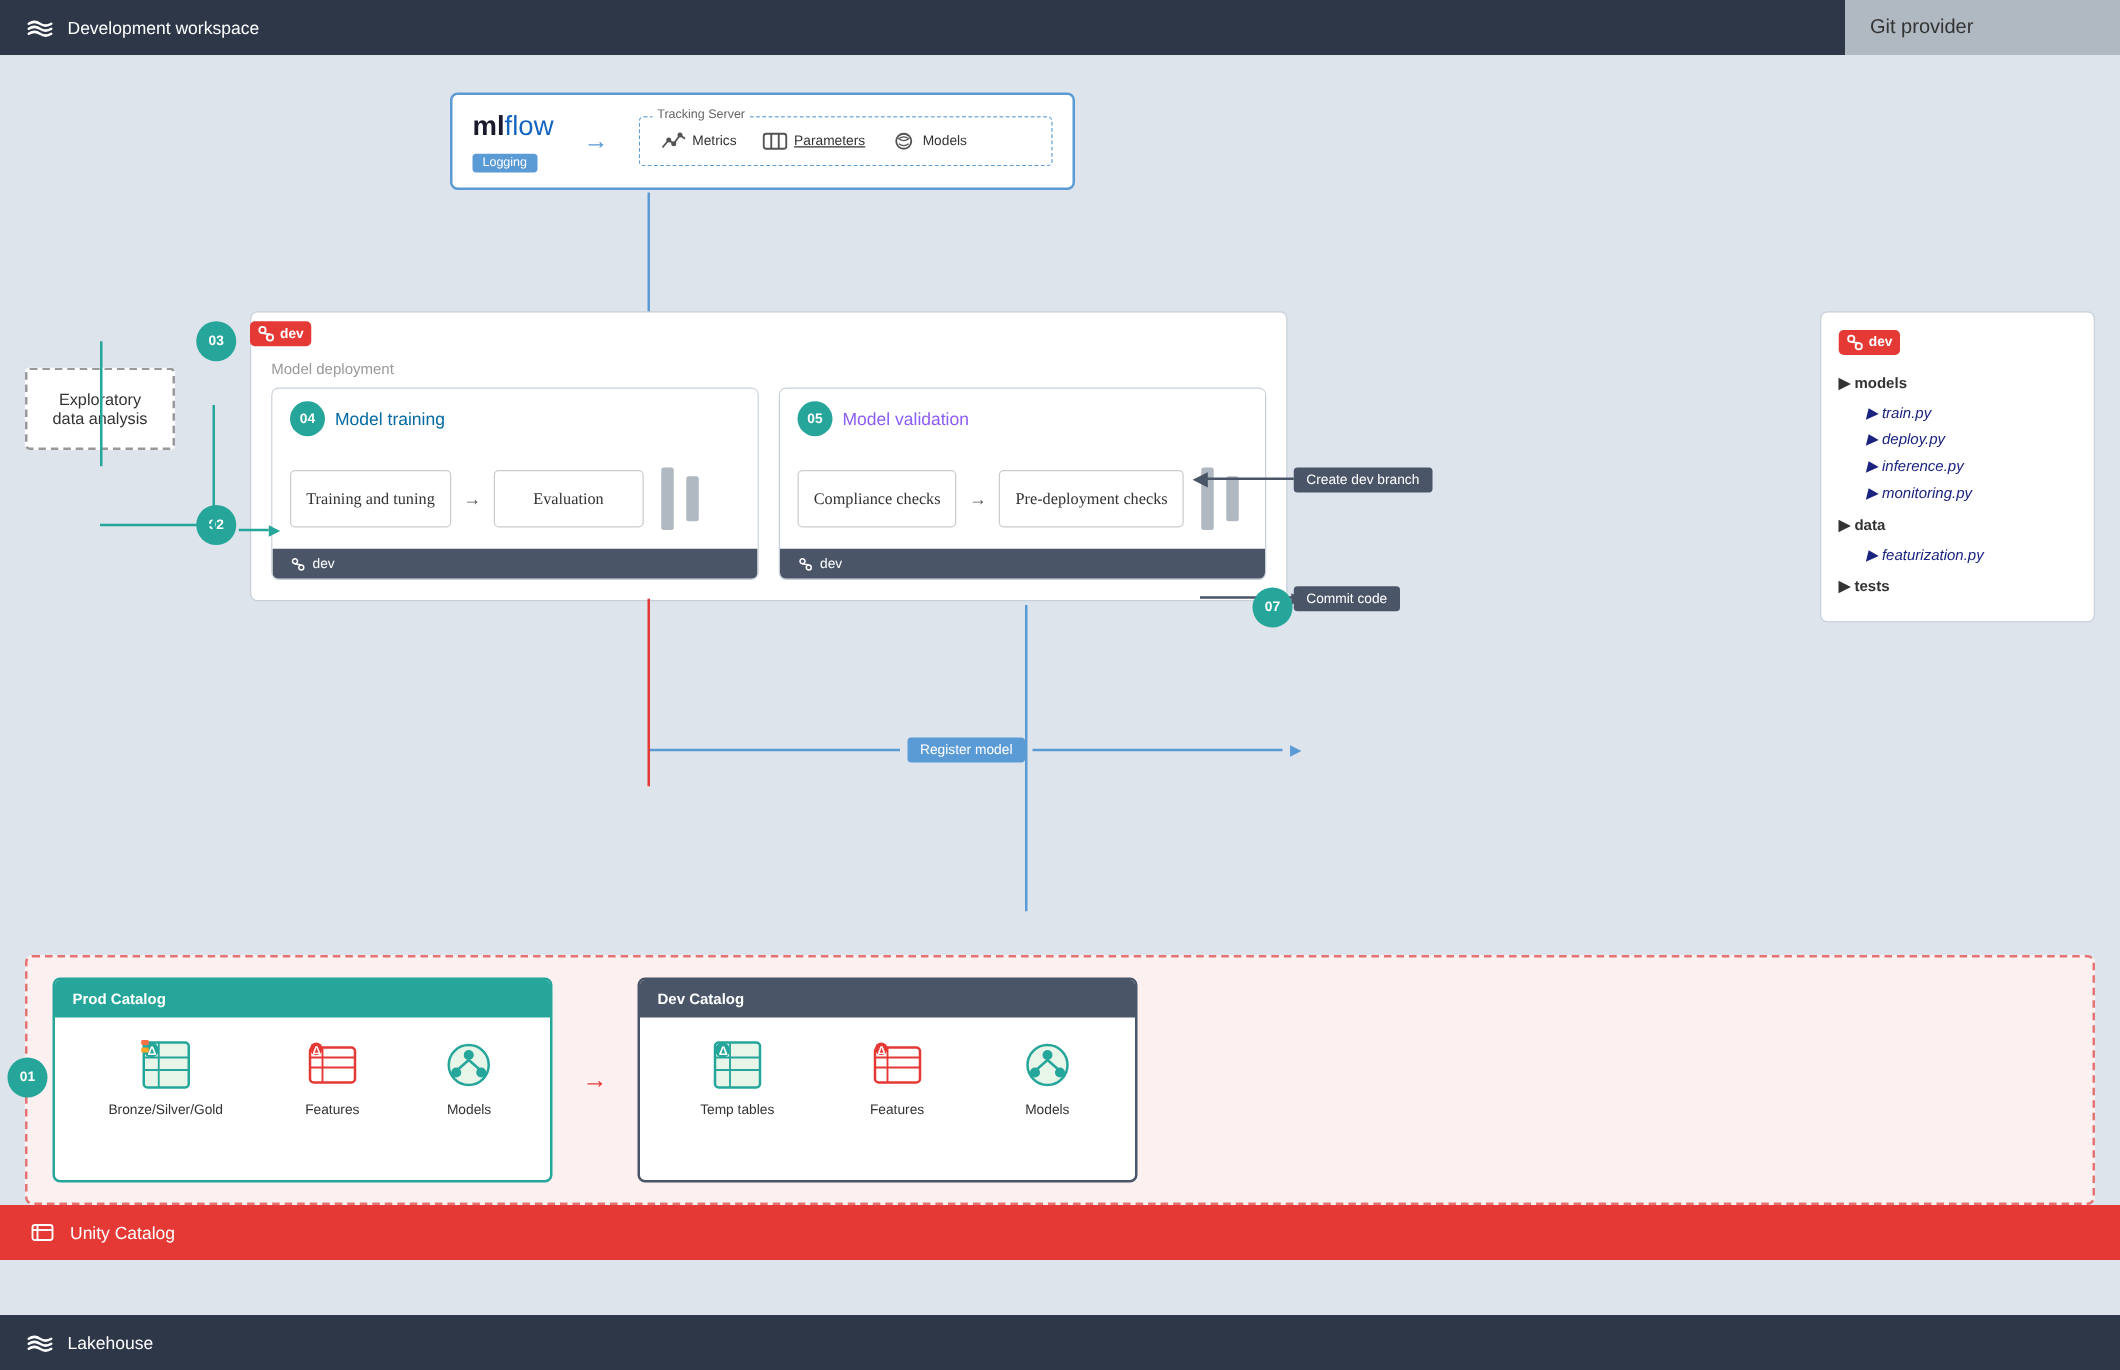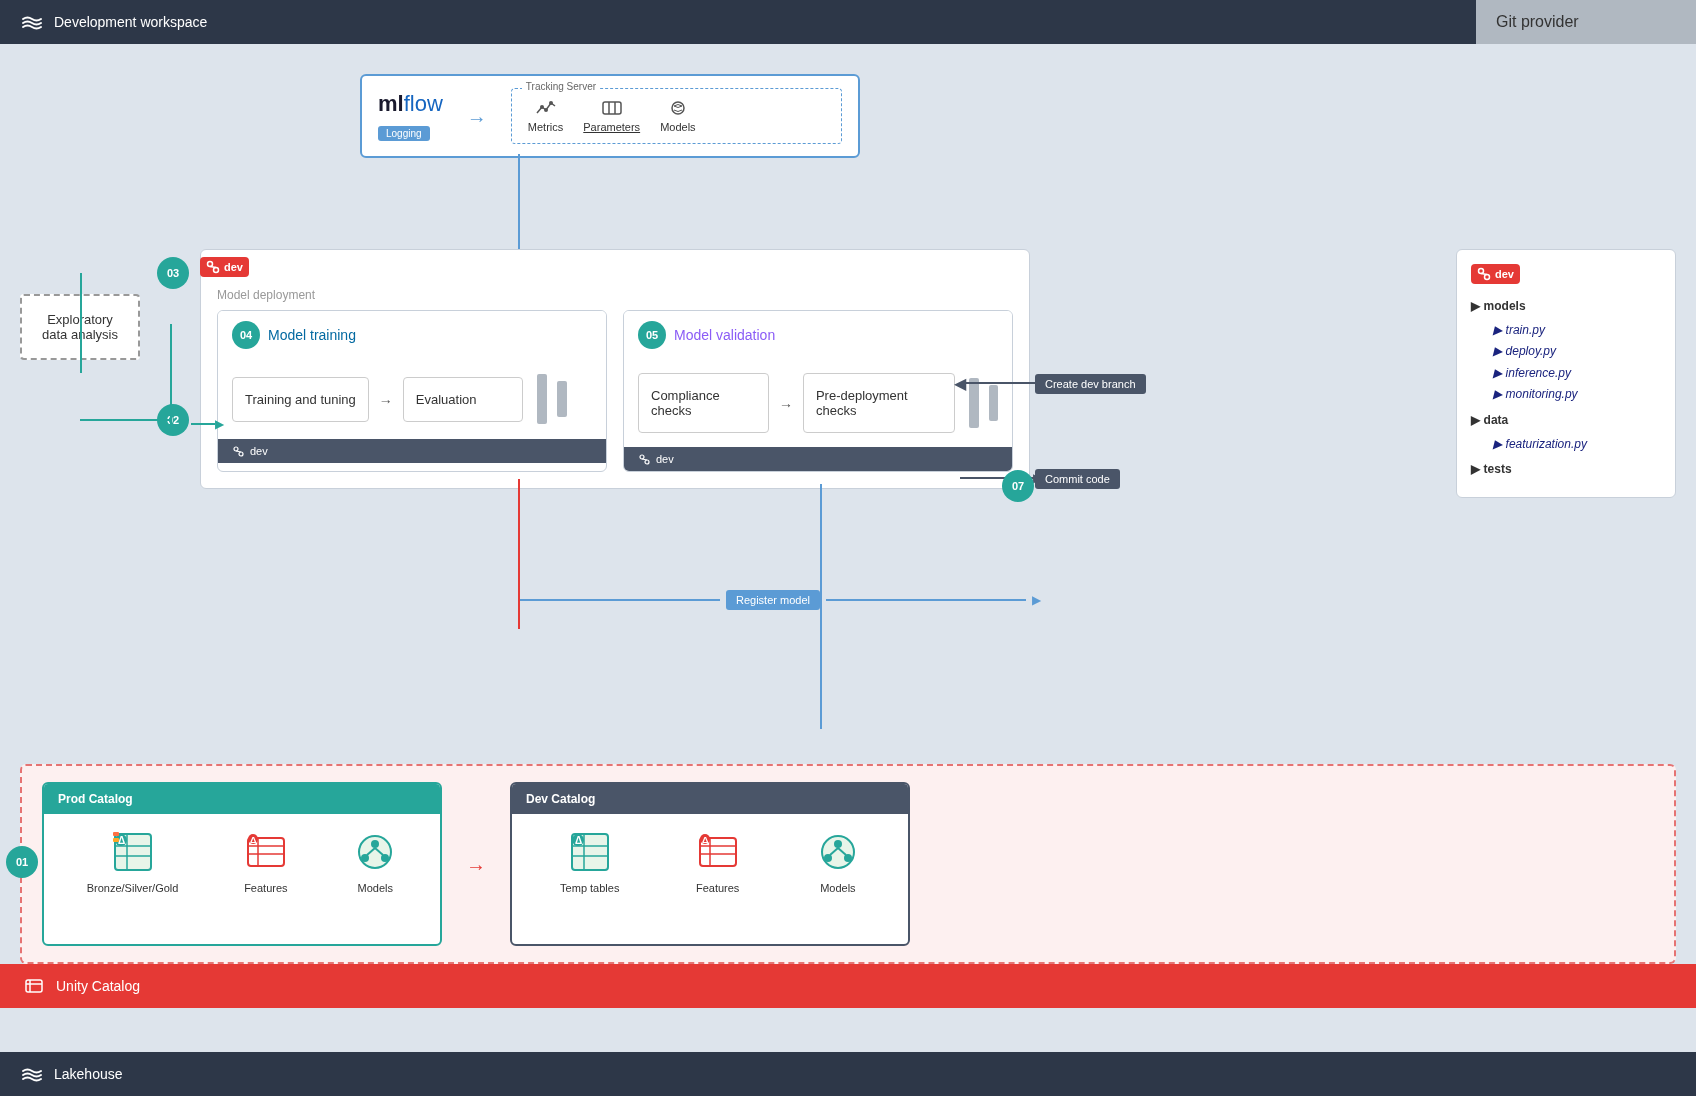--- a/index.html
+++ b/index.html
@@ -6,24 +6,24 @@
     body { font-family: -apple-system, BlinkMacSystemFont, 'Segoe UI', sans-serif; background: #e8edf2; width: 1696px; height: 1096px; overflow: hidden; position: relative; }
 
     
     .top-bar { display: flex; align-items: center; background: #2d3748; color: white; height: 44px; padding: 0 20px; position: relative; z-index: 10; }
     .top-bar .title { font-size: 14px; font-weight: 500; margin-left: 10px; }
     .git-provider { position: absolute; right: 0; top: 0; background: #b0b8c1; color: #333; height: 44px; display: flex; align-items: center; padding: 0 20px; width: 220px; }
     .bottom-bar { position: absolute; bottom: 0; left: 0; right: 0; background: #2d3748; color: white; height: 44px; display: flex; align-items: center; padding: 0 20px; }
 
     
     .mlflow-box { background: white; border: 2px solid #5b9bd5; border-radius: 6px; padding: 12px 16px; display: flex; align-items: center; gap: 16px; width: 500px; margin: 0 auto 20px auto; position: relative; left: 50px; }
-    .tracking-item { display: flex; flex-direction: column; align-items: center; gap: 4px; font-size: 11px; color: #333; }
+    .tracking-item { display: flex; align-items: center; gap: 4px; font-size: 11px; color: #333; }
     .logging-badge { background: #5b9bd5; color: white; font-size: 10px; padding: 2px 8px; border-radius: 3px; position: absolute; bottom: -8px; left: 12px; }
     .git-badge-red { background: #e53935; color: white; border-radius: 4px; padding: 3px 6px; display: flex; align-items: center; gap: 4px; font-size: 11px; font-weight: bold; }
-    .step-box { background: white; border: 1px solid #ccc; border-radius: 4px; padding: 14px 16px; font-size: 13px; color: #333; min-width: 120px; text-align: left; }
+    .step-box { background: white; border: 1px solid #ccc; border-radius: 4px; padding: 14px 16px; font-size: 13px; color: #333; min-width: 120px; text-align: center; font-family: Liberation Serif, serif; }
 
     
     .step-circle { background: #26a69a; color: white; border-radius: 50%; width: 28px; height: 28px; display: flex; align-items: center; justify-content: center; font-size: 11px; font-weight: bold; flex-shrink: 0; }
 
     
     .eda-box { position: absolute; left: 20px; top: 250px; border: 2px dashed #999; border-radius: 4px; padding: 16px; width: 120px; background: white; font-size: 13px; color: #333; text-align: center; }
     .register-btn { background: #5b9bd5; color: white; font-size: 11px; padding: 4px 10px; border-radius: 3px; white-space: nowrap; }
 
     .prod-catalog { background: white; border: 2px solid #26a69a; border-radius: 6px; overflow: hidden; flex: 1; max-width: 400px; }
     .catalog-header { padding: 8px 14px; font-size: 12px; font-weight: 600; color: white; }

